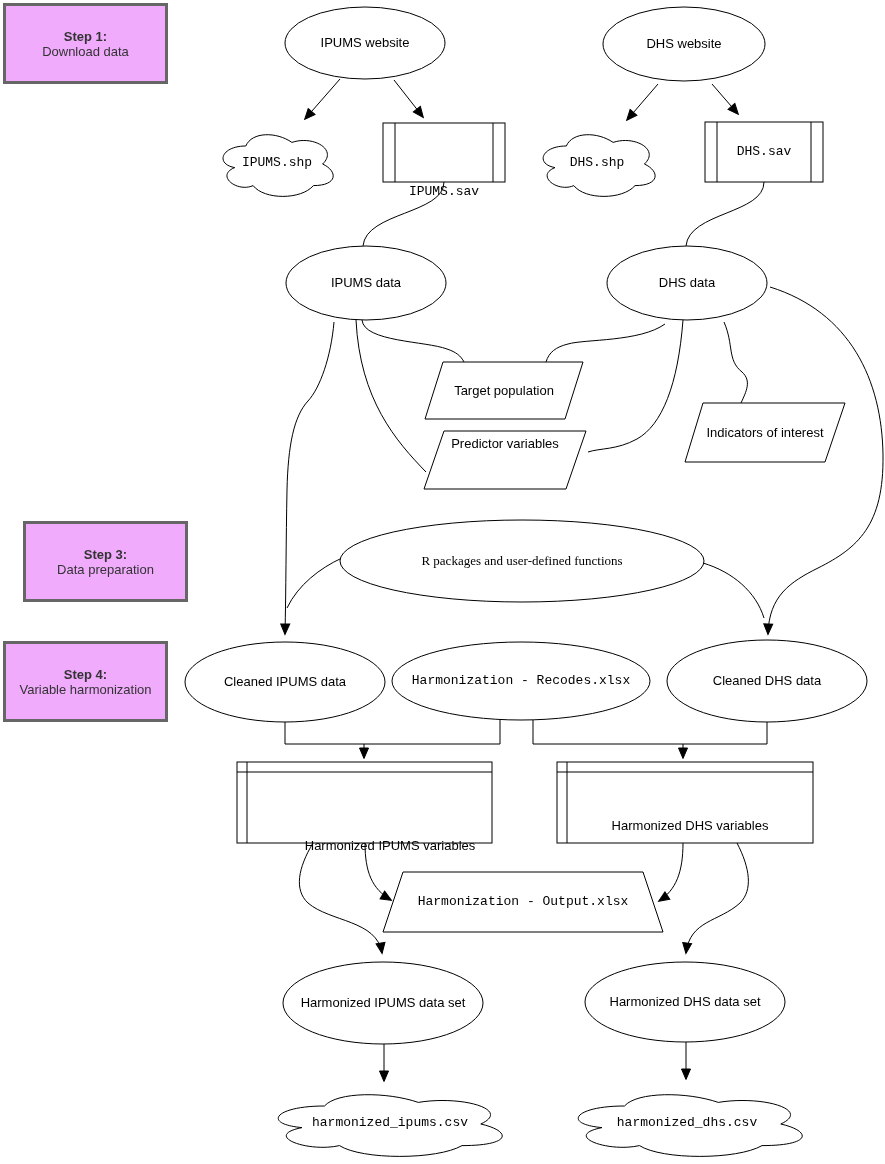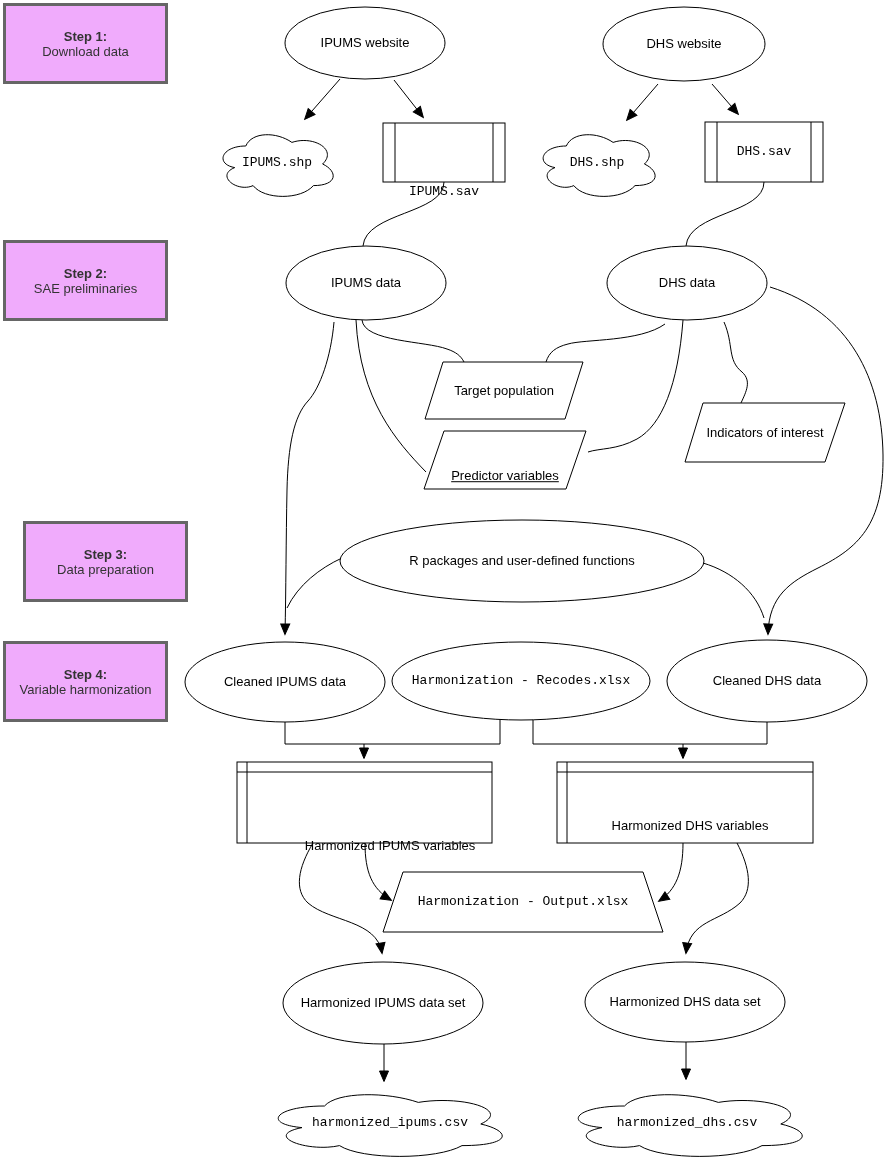--- a/index.html
+++ b/index.html
@@ -109,45 +109,41 @@
       <ellipse cx="685" cy="1002" rx="100" ry="40"></ellipse>
       <path d="M 324.5 1106.0 C 274.5 1106.0 262.0 1124.0 302.0 1127.6 C 262.0 1135.5 307.0 1152.8 339.5 1145.6 C 362.0 1160.0 437.0 1160.0 462.0 1145.6 C 512.0 1145.6 512.0 1131.2 480.8 1124.0 C 512.0 1109.6 462.0 1095.2 418.3 1102.4 C 387.0 1091.6 337.0 1091.6 324.5 1106.0 Z"></path>
       <path d="M 624.5 1106.0 C 574.5 1106.0 562.0 1124.0 602.0 1127.6 C 562.0 1135.5 607.0 1152.8 639.5 1145.6 C 662.0 1160.0 737.0 1160.0 762.0 1145.6 C 812.0 1145.6 812.0 1131.2 780.8 1124.0 C 812.0 1109.6 762.0 1095.2 718.3 1102.4 C 687.0 1091.6 637.0 1091.6 624.5 1106.0 Z"></path>
     </g>
   </svg>
 
   <div class="stepbox" style="top:3px;">
     <span class="t">Step 1:</span>
     <span>Download data</span>
   </div>
-  <div class="stepbox" style="top:240px;">
-    <span class="t">Step 2:</span>
-    <span>SAE preliminaries</span>
-  </div>
   <div class="stepbox" style="top:521px;margin-left:20px;">
     <span class="t">Step 3:</span>
     <span>Data preparation</span>
   </div>
   <div class="stepbox" style="top:641px;">
     <span class="t">Step 4:</span>
     <span>Variable harmonization</span>
   </div>
 
   <div class="label" style="left:365px;top:43px;">IPUMS website</div>
   <div class="label" style="left:684px;top:44px;">DHS website</div>
   <div class="label mono" style="left:277px;top:163px;">IPUMS.shp</div>
   <div class="label mono" style="left:444px;top:160px;margin-top:32px;">IPUMS.sav</div>
   <div class="label mono" style="left:597px;top:163px;">DHS.shp</div>
   <div class="label mono" style="left:764px;top:152px;">DHS.sav</div>
   <div class="label" style="left:366px;top:283px;">IPUMS data</div>
   <div class="label" style="left:687px;top:283px;">DHS data</div>
   <div class="label" style="left:504px;top:391px;">Target population</div>
-  <div class="label" style="left:505px;top:476px;text-decoration:underline;">Predictor variables</div>
+  <div class="label" style="left:505px;top:444px;">Predictor variables</div>
   <div class="label" style="left:765px;top:433px;">Indicators of interest</div>
-  <div class="label" style="left:522px;top:561px;">R packages and user-defined functions</div>
+  <div class="label" style="left:522px;top:561px;font-family:Liberation Serif, serif;">R packages and user-defined functions</div>
   <div class="label" style="left:285px;top:682px;">Cleaned IPUMS data</div>
   <div class="label mono" style="left:521px;top:681px;">Harmonization - Recodes.xlsx</div>
   <div class="label" style="left:767px;top:681px;">Cleaned DHS data</div>
   <div class="label" style="left:390px;top:802px;margin-top:44px;">Harmonized IPUMS variables</div>
   <div class="label" style="left:690px;top:802px;margin-top:24px;">Harmonized DHS variables</div>
   <div class="label mono" style="left:523px;top:902px;">Harmonization - Output.xlsx</div>
   <div class="label" style="left:383px;top:1003px;">Harmonized IPUMS data set</div>
   <div class="label" style="left:685px;top:1002px;">Harmonized DHS data set</div>
   <div class="label mono" style="left:390px;top:1123px;">harmonized_ipums.csv</div>
   <div class="label mono" style="left:687px;top:1123px;">harmonized_dhs.csv</div>

